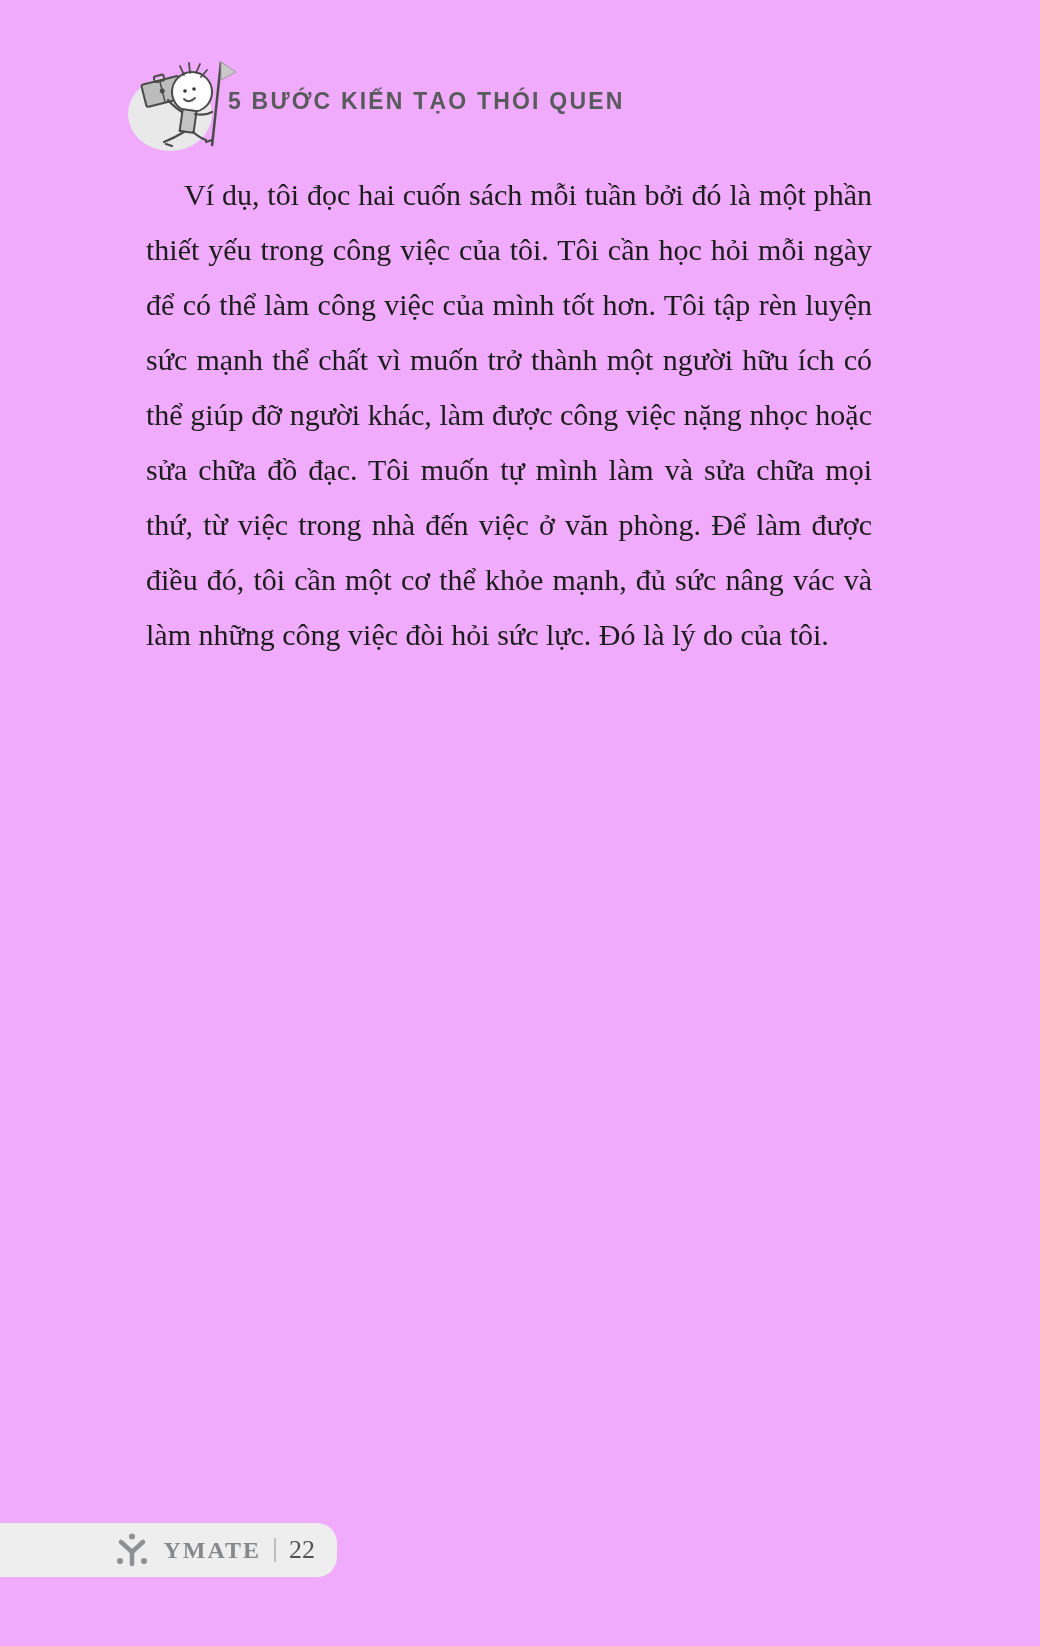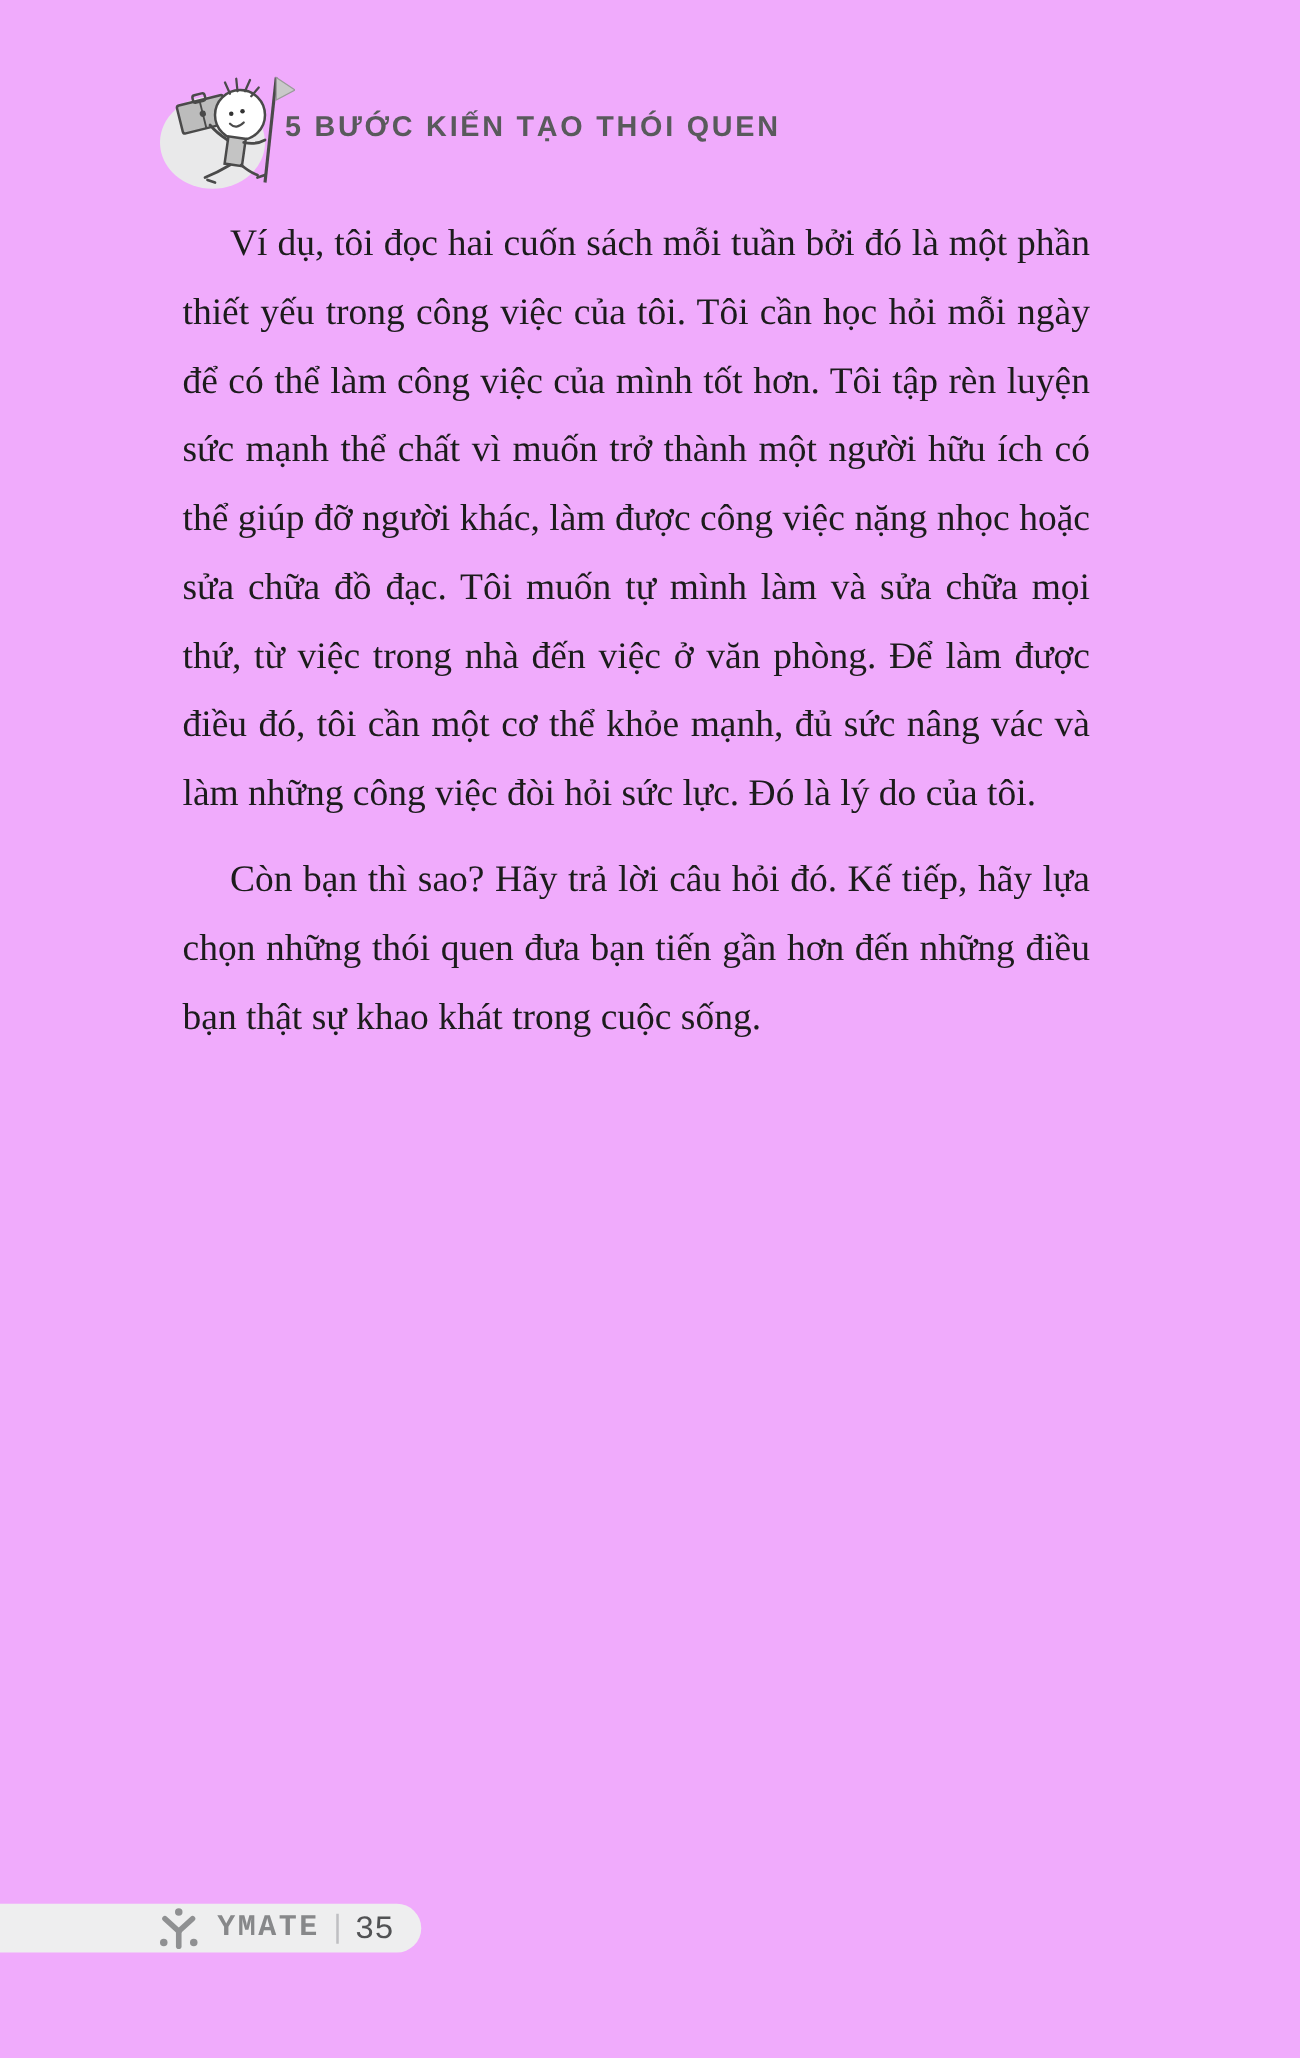--- a/index.html
+++ b/index.html
@@ -43,30 +43,30 @@
     text-justify:inter-word;
   }
   .body-text p{margin:0 0 14px 0;}
   .body-text p.indent{text-indent:38px;}
   
   .footer-pill{
     position:absolute;
     left:0;
     top:1523px;
     width:337px;
-    height:39px;
+    height:54px;
     background:#eeeeef;
     border-radius:0 20px 20px 0;
     display:flex;
     align-items:center;
     justify-content:flex-end;
     gap:13px;
     padding-right:22px;
     box-sizing:border-box;
-    font-family:Liberation Mono, monospace;
+    font-family:Liberation Serif, serif;
   }
   .footer-brand{
     color:#87888a;
     font-weight:bold;
     font-size:24px;
     letter-spacing:2px;
   }
   .footer-divider{
     width:2px;
     height:24px;
@@ -116,32 +116,31 @@
       <path d="M69,64 Q79,66 86,62" stroke="#4a4a4a" stroke-width="2.2" fill="none" stroke-linecap="round"></path>
 
       <path d="M58,82 Q48,88 38,92 M40,94 L46,96" stroke="#4a4a4a" stroke-width="2.2" fill="none" stroke-linecap="round"></path>
       <path d="M67,82 Q74,88 80,90 M80,92 L86,90" stroke="#4a4a4a" stroke-width="2.2" fill="none" stroke-linecap="round"></path>
     </svg>
   </div>
   <div class="header-title">5 BƯỚC KIẾN TẠO THÓI QUEN</div>
 
   <div class="body-text">
     <p class="indent">Ví dụ, tôi đọc hai cuốn sách mỗi tuần bởi đó là một phần thiết yếu trong công việc của tôi. Tôi cần học hỏi mỗi ngày để có thể làm công việc của mình tốt hơn. Tôi tập rèn luyện sức mạnh thể chất vì muốn trở thành một người hữu ích có thể giúp đỡ người khác, làm được công việc nặng nhọc hoặc sửa chữa đồ đạc. Tôi muốn tự mình làm và sửa chữa mọi thứ, từ việc trong nhà đến việc ở văn phòng. Để làm được điều đó, tôi cần một cơ thể khỏe mạnh, đủ sức nâng vác và làm những công việc đòi hỏi sức lực. Đó là lý do của tôi.</p>
-    <p class="indent">Còn bạn thì sao? Hãy trả lời câu hỏi đó. Kế tiếp, hãy lựa chọn những thói quen đưa bạn tiến gần hơn đến những điều bạn thật sự khao khát trong cuộc sống.</p>
   </div>
 
   <div class="footer-pill">
     <svg class="brand-logo" viewBox="0 0 34 34" xmlns="http://www.w3.org/2000/svg">
       <g stroke="#8f9092" stroke-width="4.5" stroke-linecap="round" fill="none">
         <line x1="17" y1="19" x2="17" y2="31"></line>
         <line x1="17" y1="19" x2="6" y2="9"></line>
         <line x1="17" y1="19" x2="28" y2="9"></line>
       </g>
       <circle cx="17" cy="3.5" r="3" fill="#8f9092"></circle>
       <circle cx="5" cy="28" r="3" fill="#8f9092"></circle>
       <circle cx="29" cy="28" r="3" fill="#8f9092"></circle>
     </svg>
     <span class="footer-brand">YMATE</span>
     <span class="footer-divider"></span>
-    <span class="footer-page">35</span>
+    <span class="footer-page">22</span>
   </div>
 
 </div>
 
 </body></html>

